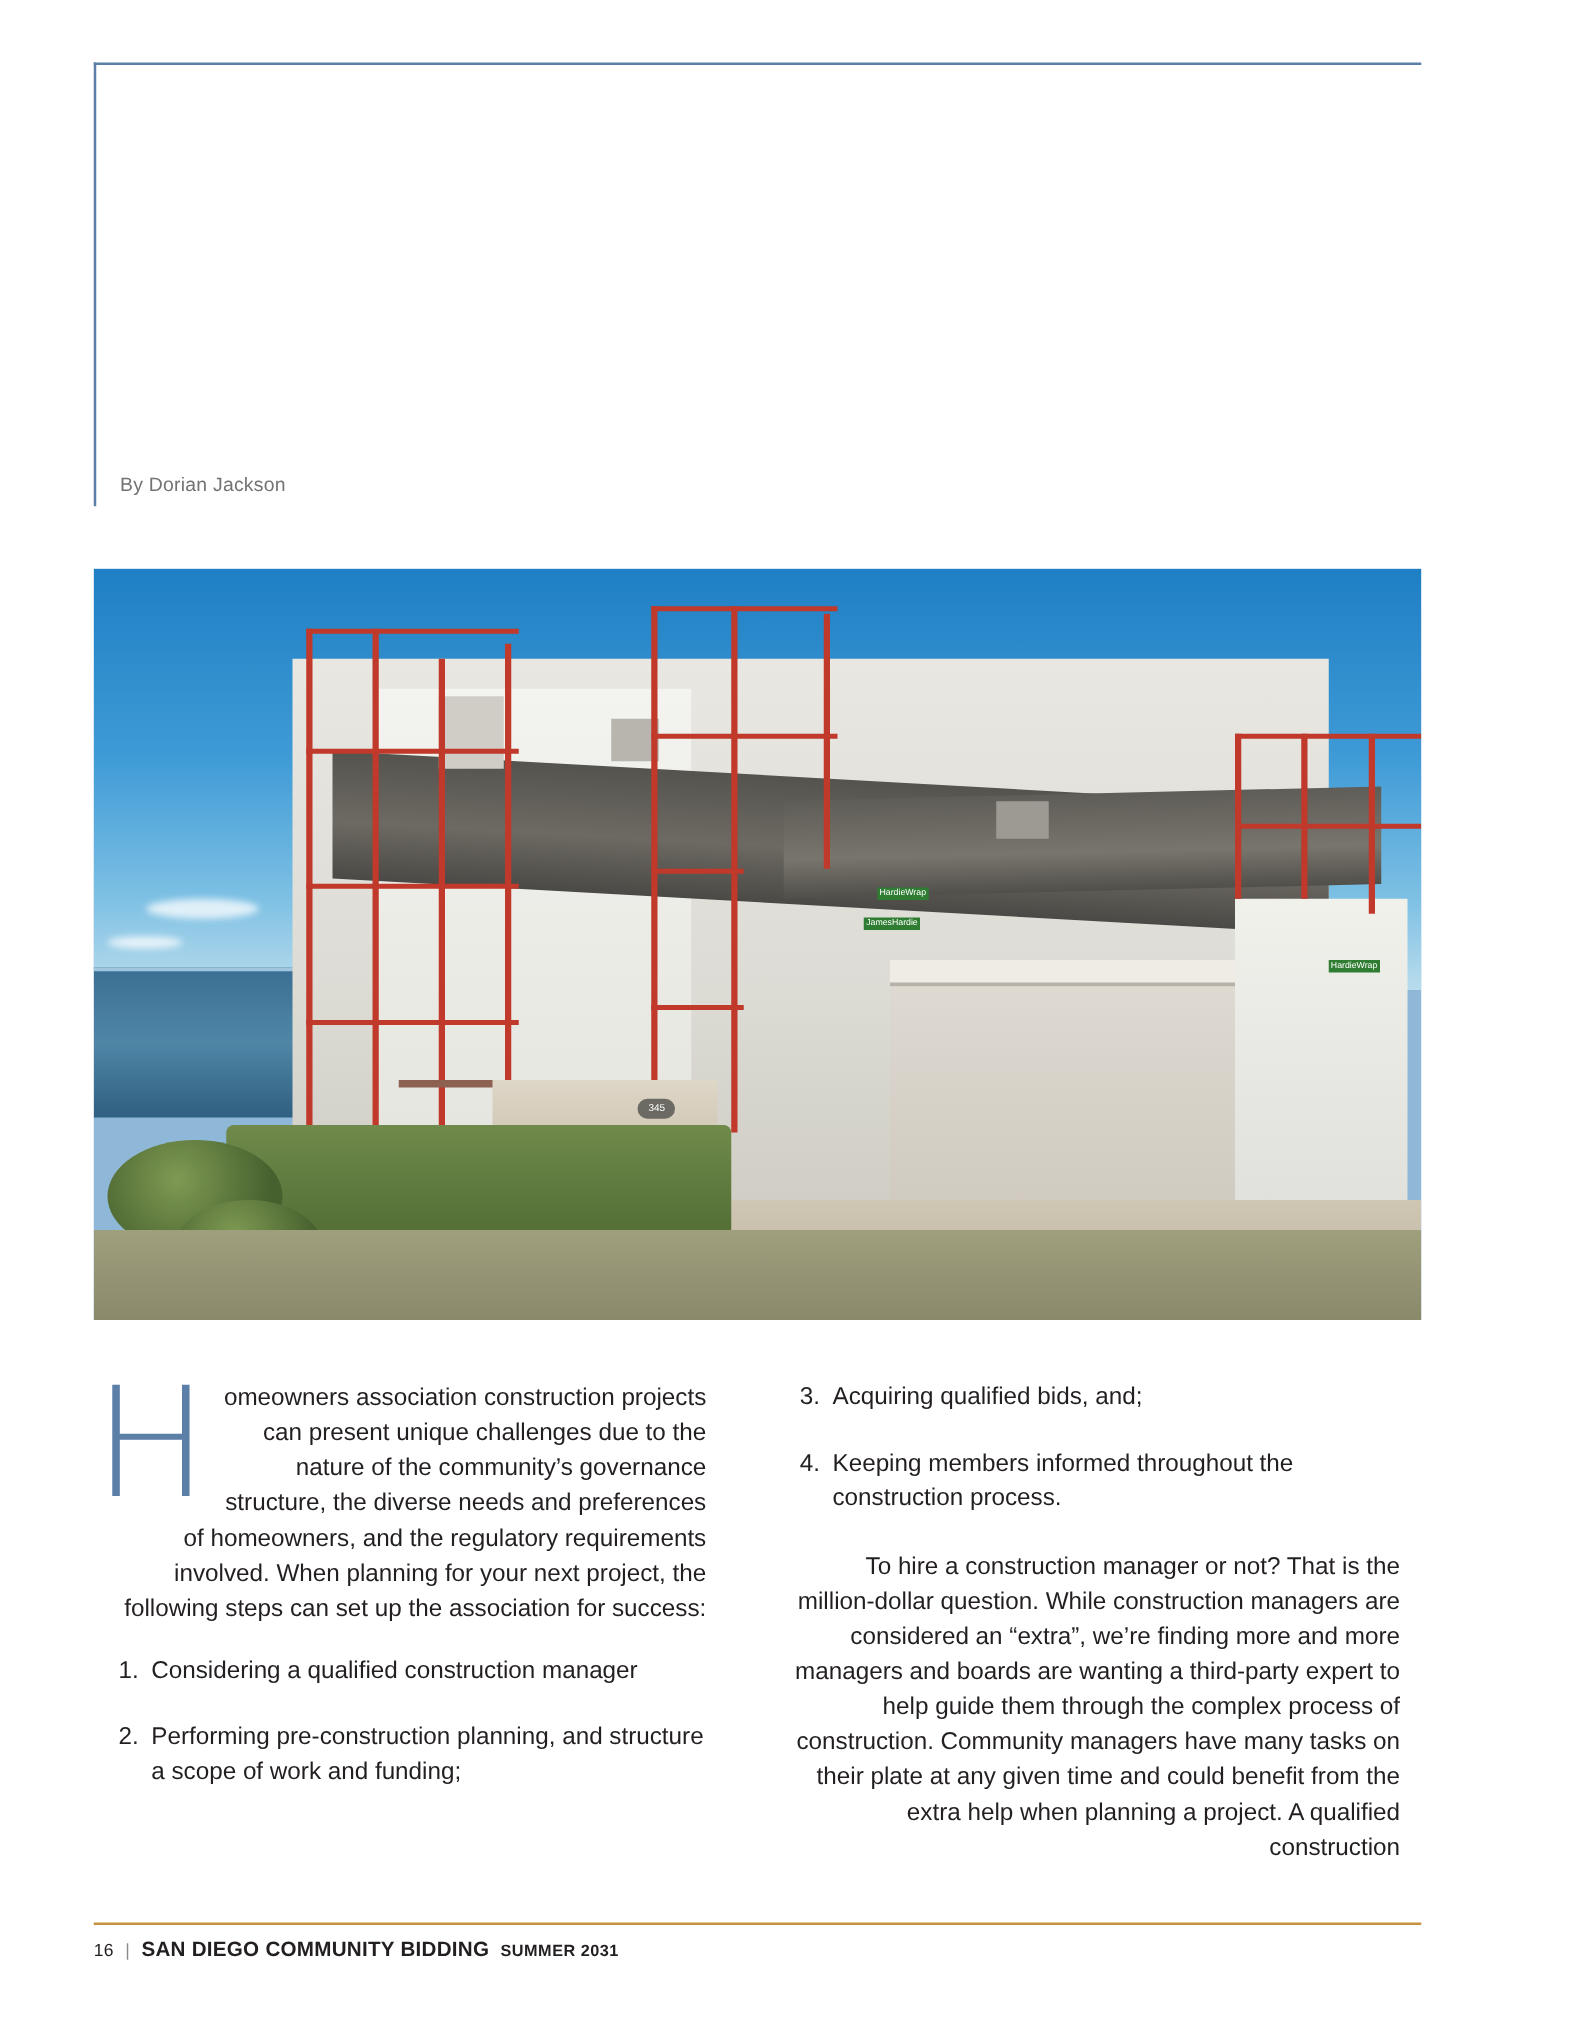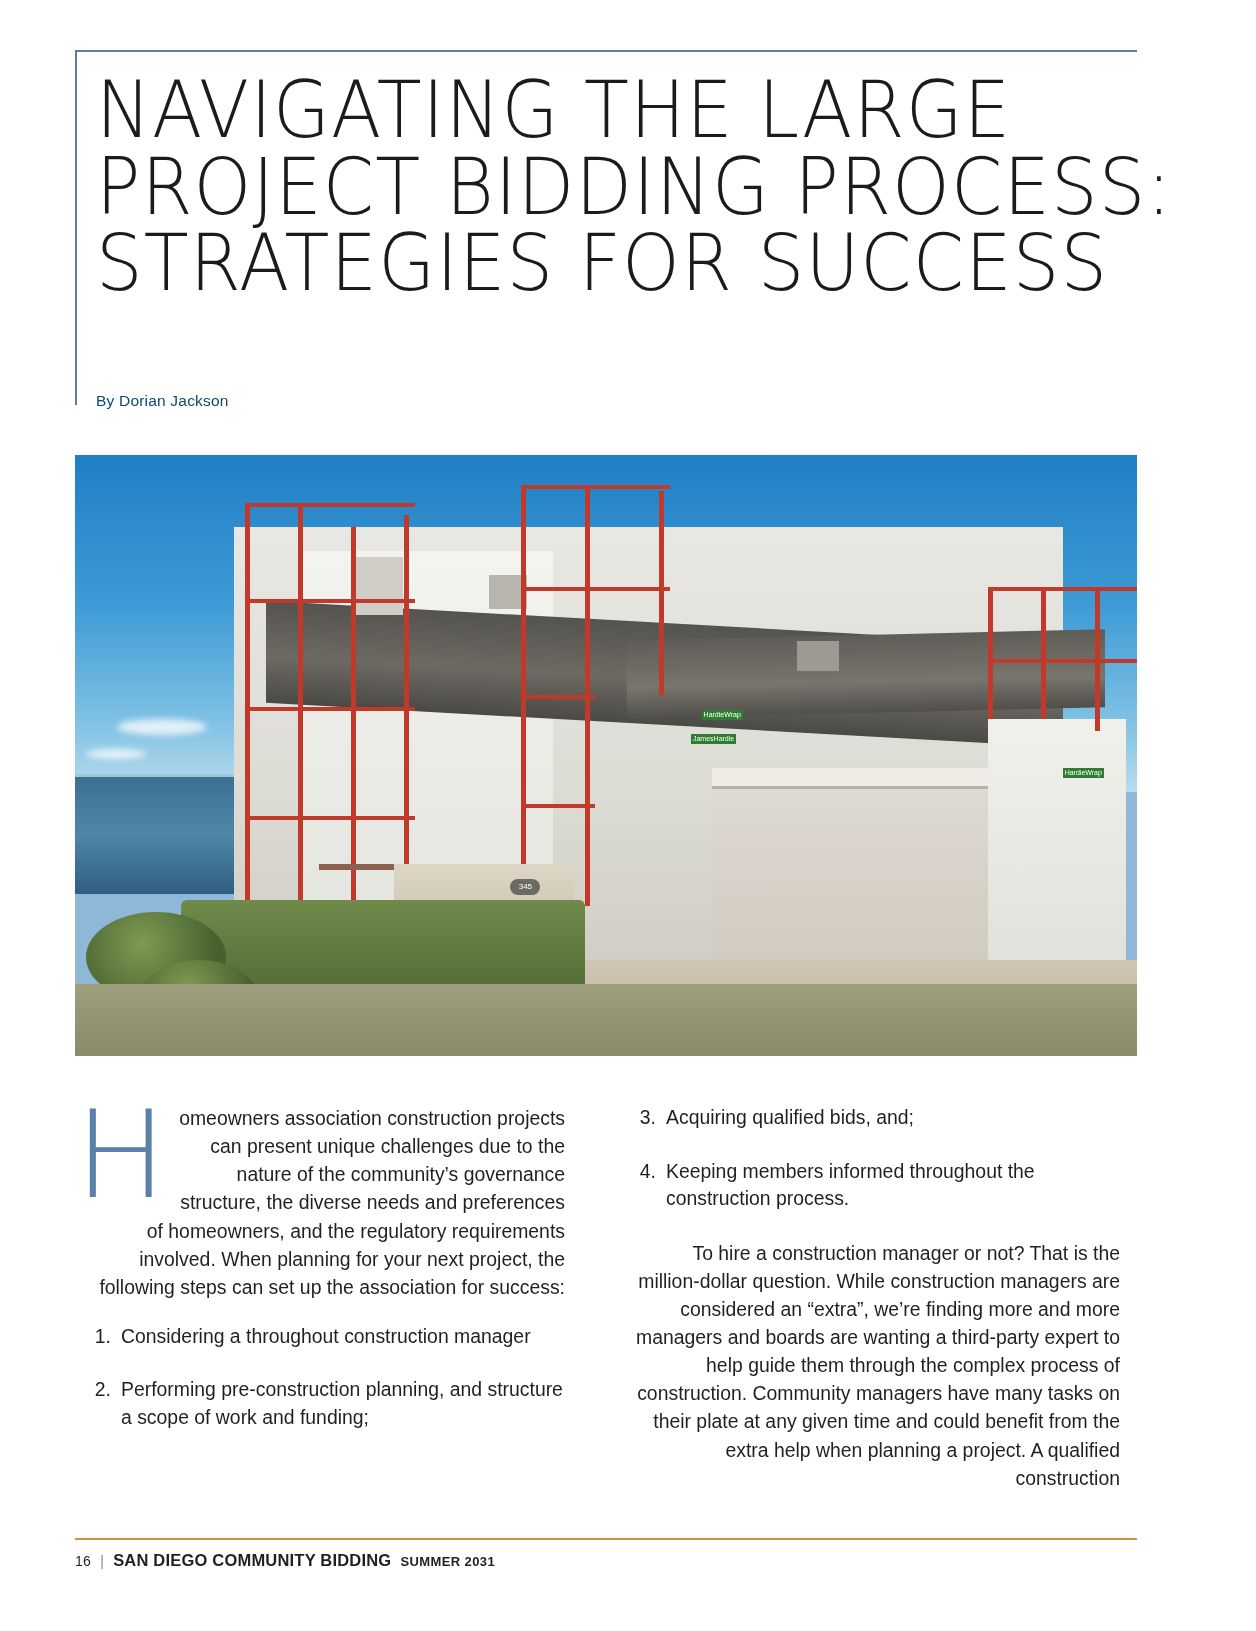--- a/index.html
+++ b/index.html
@@ -52,23 +52,23 @@
     line-height: 0.97;
     letter-spacing: 1.2px;
     color: #1b1b1b;
     white-space: nowrap;
     transform: scaleX(0.93);
     transform-origin: left center;
   }
   .byline {
     position: absolute;
     left: 96px;
-    top: 392px;
+    top: 380px;
     font-size: 15.5px;
-    color: #0c4a6e;
+    color: #737373;
     letter-spacing: 0.2px;
   }
 
   
   .photo {
     position: absolute;
     left: 75px;
     top: 455px;
     width: 1062px;
     height: 601px;
@@ -296,25 +296,20 @@
   }
 </style>
 </head>
 <body>
 
 <div class="page">
 
   <div class="title-rule"></div>
   <div class="title-vrule"></div>
 
-  <div class="title-block">
-    <div class="title-line">NAVIGATING THE LARGE</div>
-    <div class="title-line">PROJECT BIDDING PROCESS:</div>
-    <div class="title-line">STRATEGIES FOR SUCCESS</div>
-  </div>
 
   <div class="byline">By Dorian Jackson</div>
 
   <div class="photo">
     <div class="sky"></div>
     <div class="cloud" style="left:4%; top:44%; width:90px; height:16px;"></div>
     <div class="cloud" style="left:1%; top:49%; width:60px; height:10px;"></div>
     <div class="sea"></div>
     <div class="horizon"></div>
 
@@ -373,21 +368,21 @@
     <div class="shrub" style="left:76%; top:93%; width:150px; height:60px;"></div>
     <div class="ground"></div>
   </div>
 
   <div class="col col-left">
     <div class="dropcap-wrap">
       <span class="dropcap">H</span>
       <p>omeowners association construction projects can present unique challenges due to the nature of the community’s governance structure, the diverse needs and preferences of homeowners, and the regulatory requirements involved. When planning for your next project, the following steps can set up the association for success:</p>
     </div>
     <ol class="steps">
-      <li>Considering a throughout construction manager</li>
+      <li>Considering a qualified construction manager</li>
       <li>Performing pre-construction planning, and structure a scope of work and funding;</li>
     </ol>
   </div>
 
   <div class="col col-right">
     <ol class="steps start3">
       <li>Acquiring qualified bids, and;</li>
       <li>Keeping members informed throughout the construction process.</li>
     </ol>
     <p class="indent">To hire a construction manager or not? That is the million-dollar question. While construction managers are considered an “extra”, we’re finding more and more managers and boards are wanting a third-party expert to help guide them through the complex process of construction. Community managers have many tasks on their plate at any given time and could benefit from the extra help when planning a project. A qualified construction</p>

